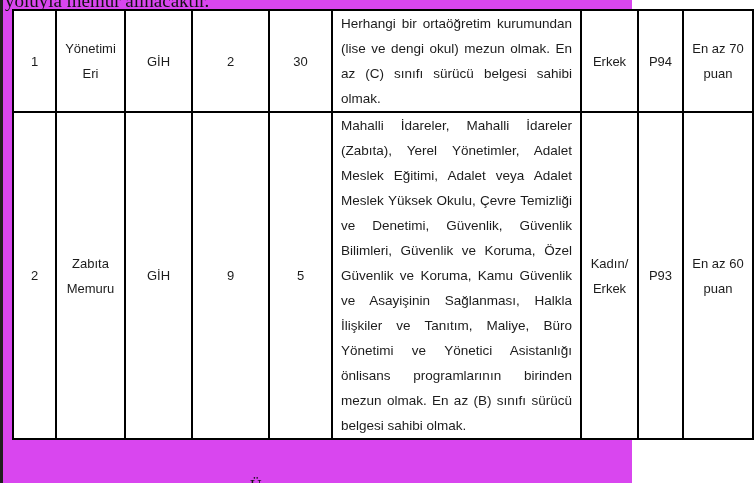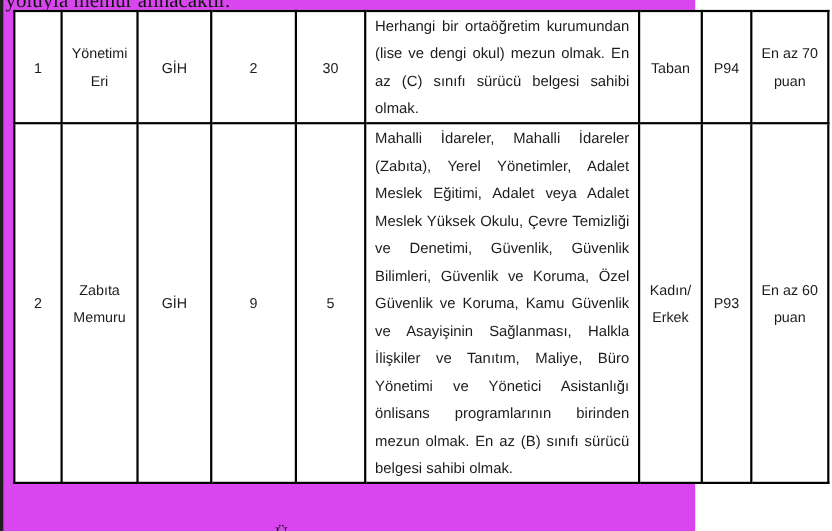--- a/index.html
+++ b/index.html
@@ -90,21 +90,21 @@
     </colgroup>
     <tbody>
 
       <tr class="data-row-1">
         <td>1</td>
         <td>Yönetimi Eri</td>
         <td>GİH</td>
         <td>2</td>
         <td>30</td>
         <td class="cell-niteligi">Herhangi bir ortaöğretim kurumundan (lise ve dengi okul) mezun olmak. En az (C) sınıfı sürücü belgesi sahibi olmak.</td>
-        <td>Taban</td>
+        <td>Erkek</td>
         <td>P94</td>
         <td>En az 70 puan</td>
       </tr>
 
       <tr class="data-row-2">
         <td>2</td>
         <td>Zabıta Memuru</td>
         <td>GİH</td>
         <td>9</td>
         <td>5</td>

